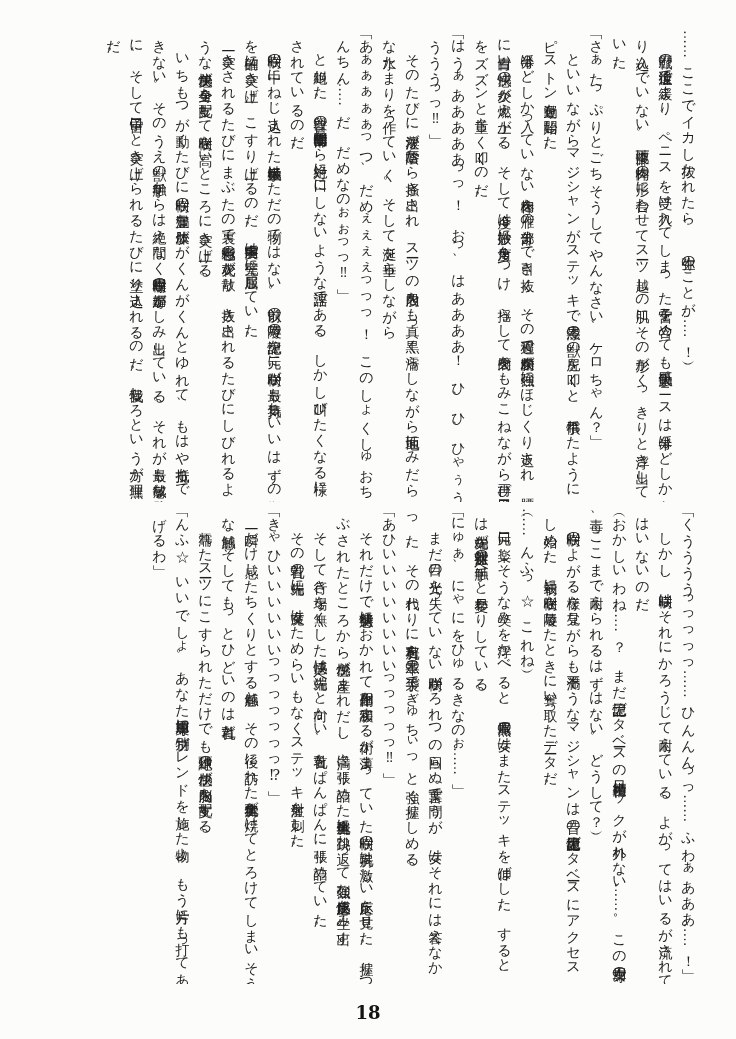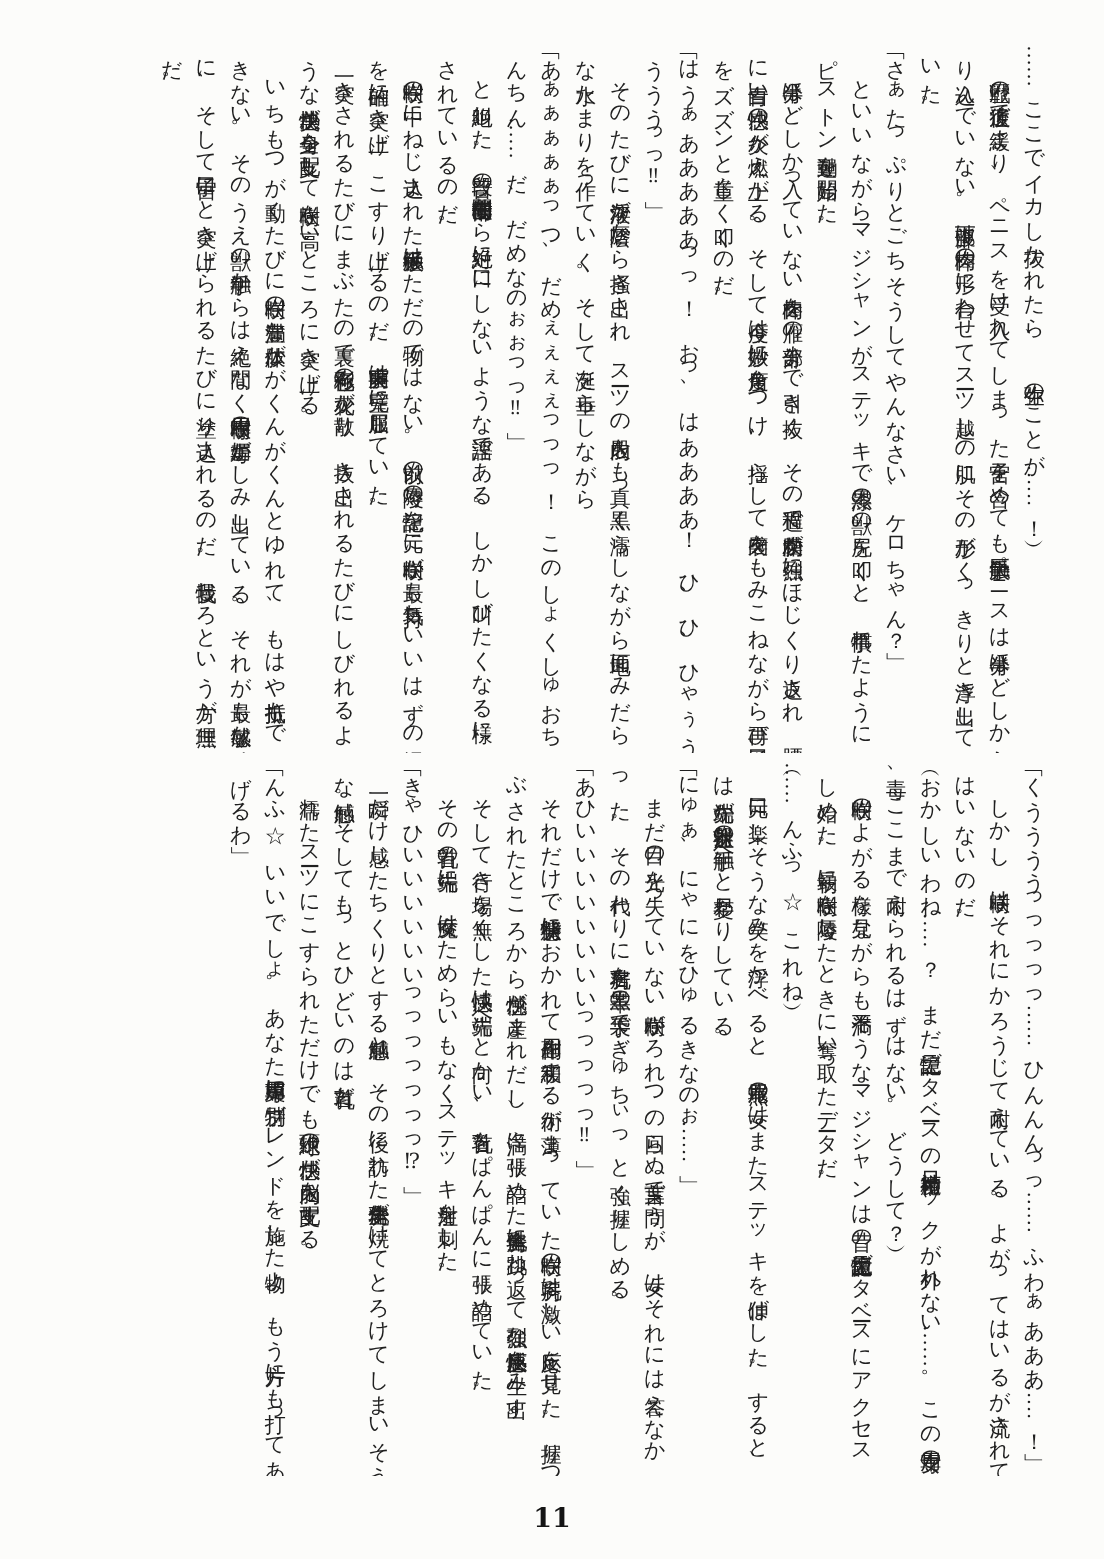--- a/index.html
+++ b/index.html
@@ -114,15 +114,15 @@
 
       <p class="line">「きゃひいいいいいいっっっっっっっ⁉」</p>
 
       <p class="line">　一瞬だけ感じたちくりとする感触と、その後に訪れた乳房全体が焼けてとろけてしまいそうな感触。そしてもっとひどいのは乳首だ。</p>
 
       <p class="line">　濡れたスーツにこすられただけでも絶頂球の快感が脳内を支配する。</p>
 
       <p class="line">「んふ☆　いいでしょ。あなた専用媚薬に特別ブレンドを施した物よ。もう片方にも打ってあげるわ」</p>
     </div>
 
-  <div class="page-number">11</div>
+  <div class="page-number">18</div>
 
 </div>
 
 </body></html>

